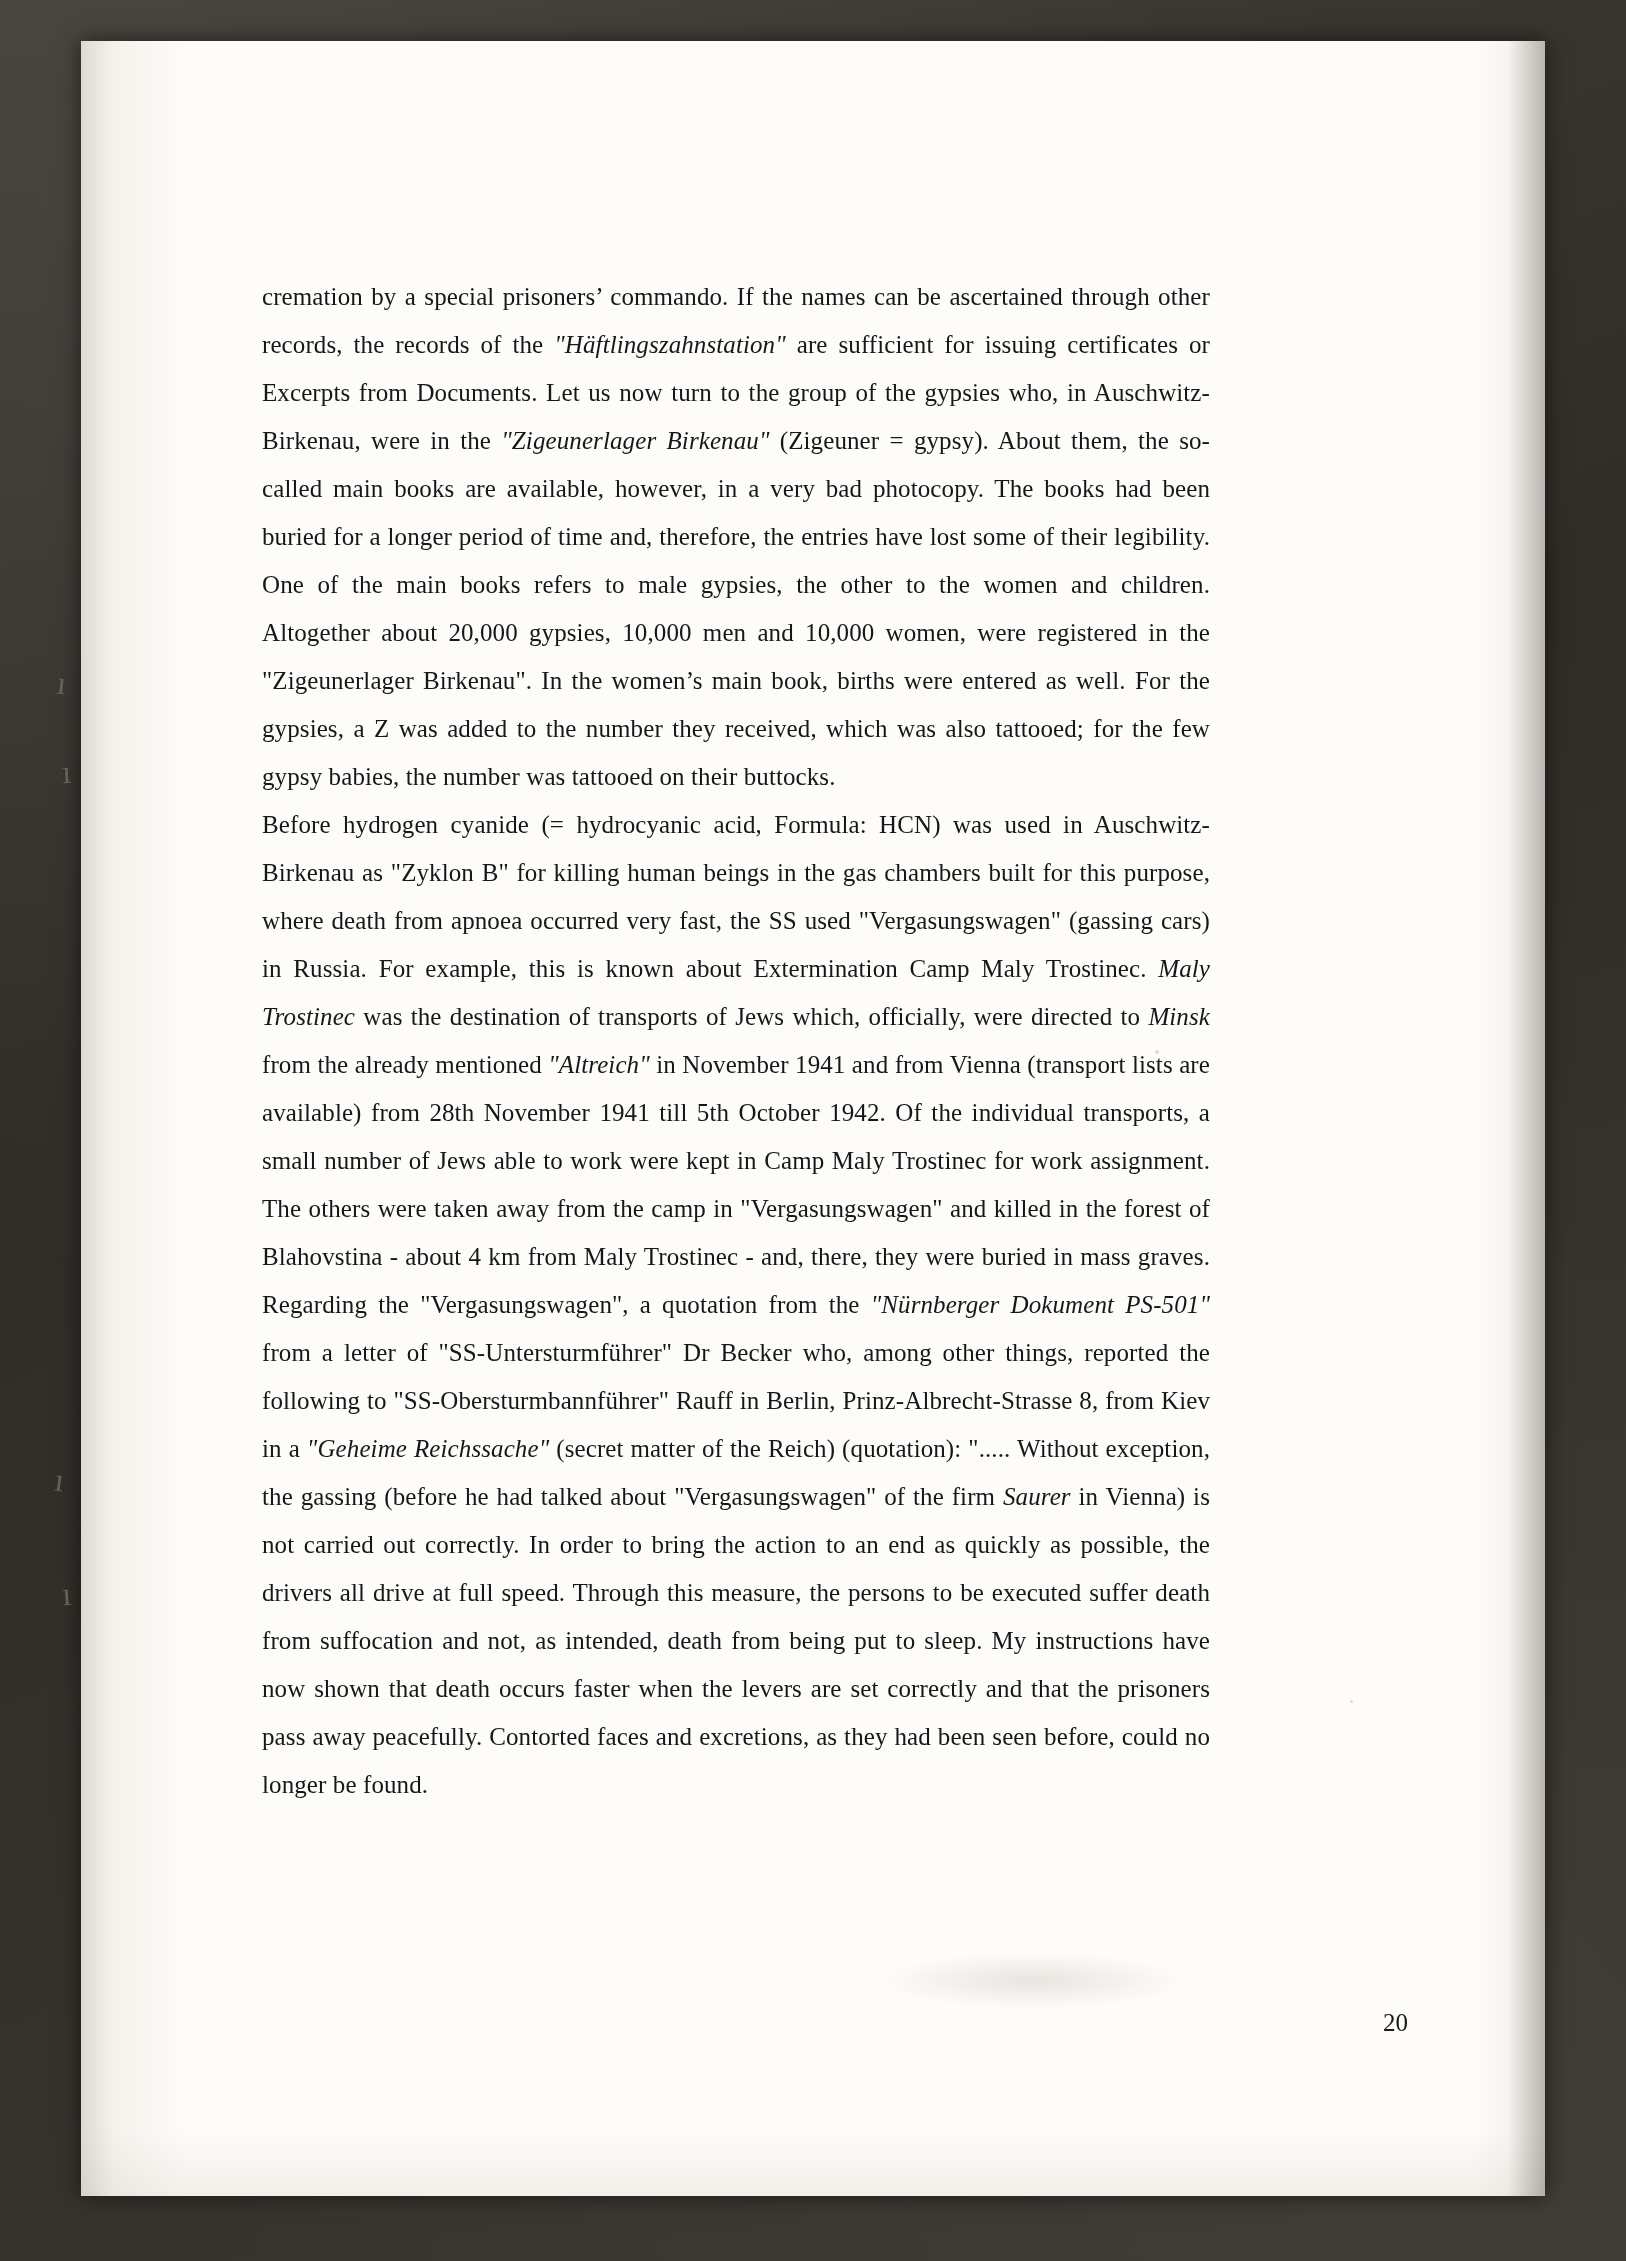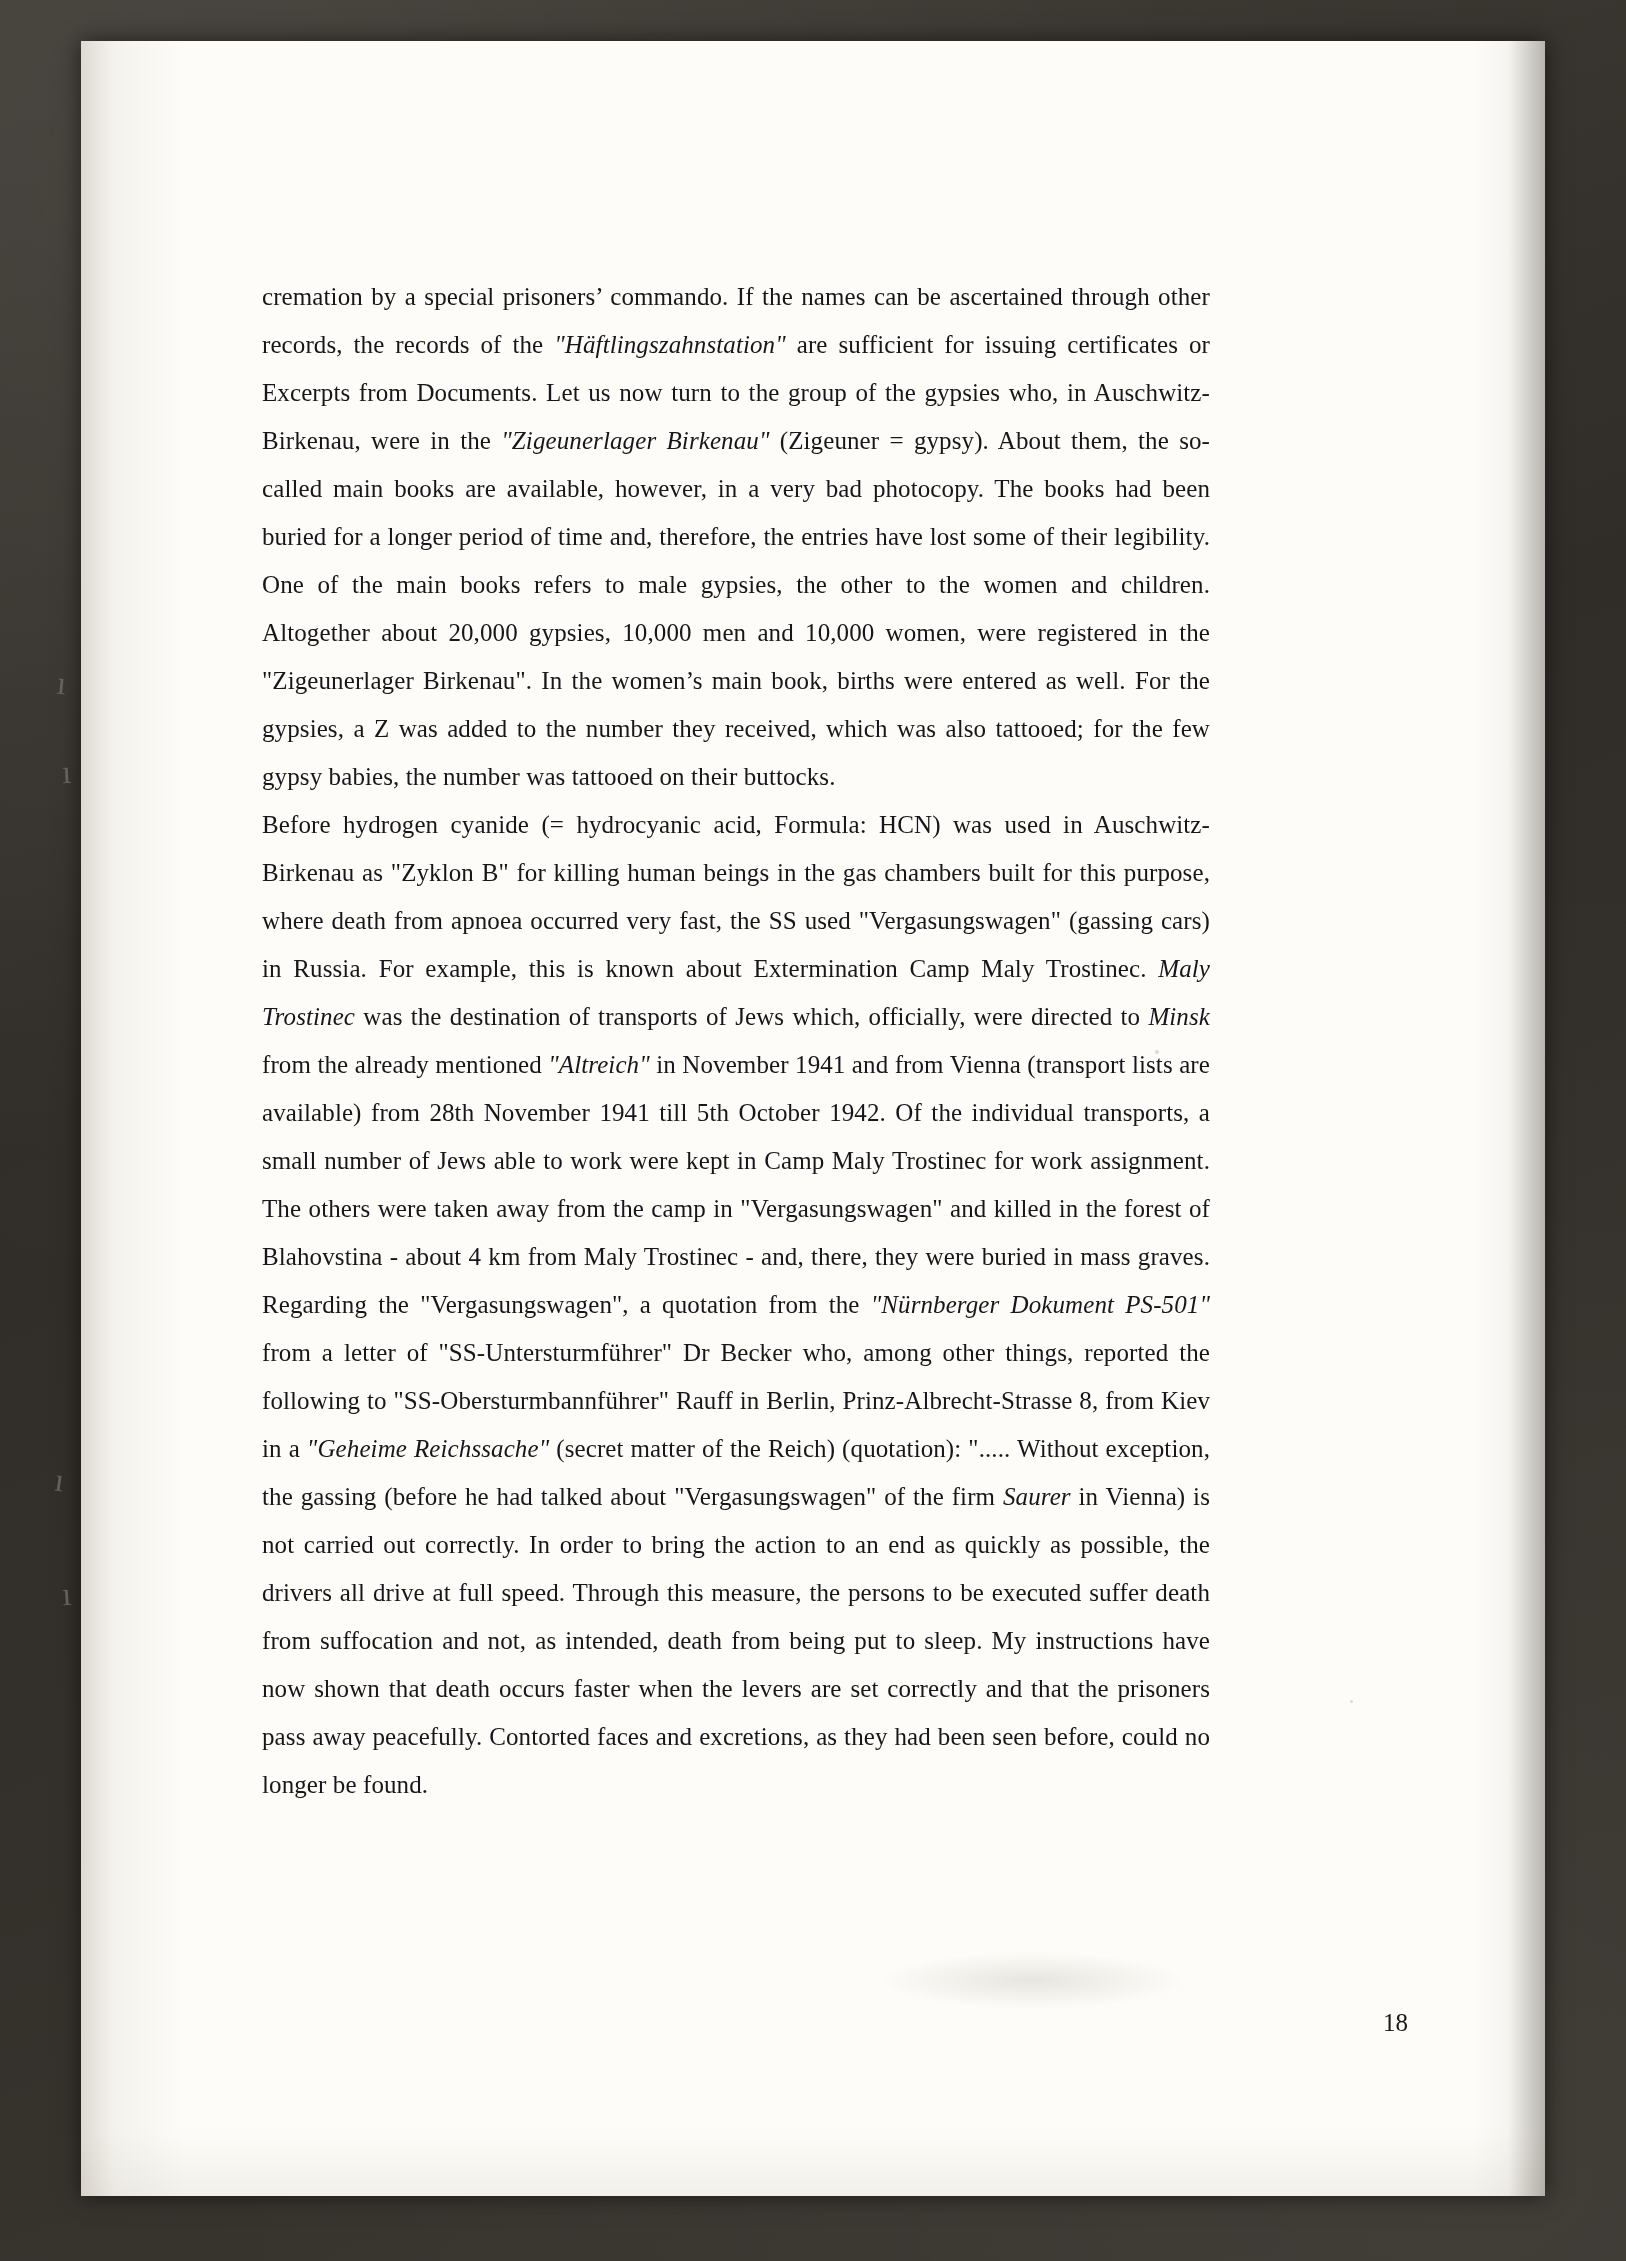--- a/index.html
+++ b/index.html
@@ -127,21 +127,21 @@
 
     <div class="text-col">
       <p class="para" id="para1"><span>cremation by a special prisoners’ commando. If the names can be ascertained through other records, the records of the </span><span class="it">"Häftlingszahnstation"</span><span> are sufficient for issuing certificates or Excerpts from Documents. Let us now turn to the group of the gypsies who, in Auschwitz-Birkenau, were in the </span><span class="it">"Zigeunerlager Birkenau"</span><span> (Zigeuner = gypsy). About them, the so-called main books are available, however, in a very bad photocopy. The books had been buried for a longer period of time and, therefore, the entries have lost some of their legibility. One of the main books refers to male gypsies, the other to the women and children. Altogether about 20,000 gypsies, 10,000 men and 10,000 women, were registered in the "Zigeunerlager Birkenau". In the women’s main book, births were entered as well. For the gypsies, a Z was added to the number they received, which was also tattooed; for the few gypsy babies, the number was tattooed on their buttocks.</span></p>
       <p class="para" id="para2"><span>Before hydrogen cyanide (= hydrocyanic acid, Formula: HCN) was used in Auschwitz-Birkenau as "Zyklon B" for killing human beings in the gas chambers built for this purpose, where death from apnoea occurred very fast, the SS used "Vergasungswagen" (gassing cars) in Russia. For example, this is known about Extermination Camp Maly Trostinec. </span><span class="it">Maly Trostinec</span><span> was the destination of transports of Jews which, officially, were directed to </span><span class="it">Minsk</span><span> from the already mentioned </span><span class="it">"Altreich"</span><span> in November 1941 and from Vienna (transport lists are available) from 28th November 1941 till 5th October 1942. Of the individual transports, a small number of Jews able to work were kept in Camp Maly Trostinec for work assignment. The others were taken away from the camp in "Vergasungswagen" and killed in the forest of Blahovstina - about 4 km from Maly Trostinec - and, there, they were buried in mass graves. Regarding the "Vergasungswagen", a quotation from the </span><span class="it">"Nürnberger Dokument PS-501"</span><span> from a letter of "SS-Untersturmführer" Dr Becker who, among other things, reported the following to "SS-Obersturmbannführer" Rauff in Berlin, Prinz-Albrecht-Strasse 8, from Kiev in a </span><span class="it">"Geheime Reichssache"</span><span> (secret matter of the Reich) (quotation): "..... Without exception, the gassing (before he had talked about "Vergasungswagen" of the firm </span><span class="it">Saurer</span><span> in Vienna) is not carried out correctly. In order to bring the action to an end as quickly as possible, the drivers all drive at full speed. Through this measure, the persons to be executed suffer death from suffocation and not, as intended, death from being put to sleep. My instructions have now shown that death occurs faster when the levers are set correctly and that the prisoners pass away peacefully. Contorted faces and excretions, as they had been seen before, could no longer be found.</span></p>
     </div>
 
     <div class="smudge"></div>
     <div class="spec" style="left:1074px; top:1009px; width:4.1px; height:4.1px;"></div>
     <div class="spec" style="left:1269px; top:1659px; width:3.3px; height:3.3px;"></div>
 
-    <div class="page-number">18</div>
+    <div class="page-number">20</div>
 
     <div class="page-edge-curl"></div>
   </div>
 
   <div class="mark m1">ı</div>
   <div class="mark m2">ı</div>
   <div class="mark m3">ı</div>
   <div class="mark m4">ı</div>
 
 </div>

